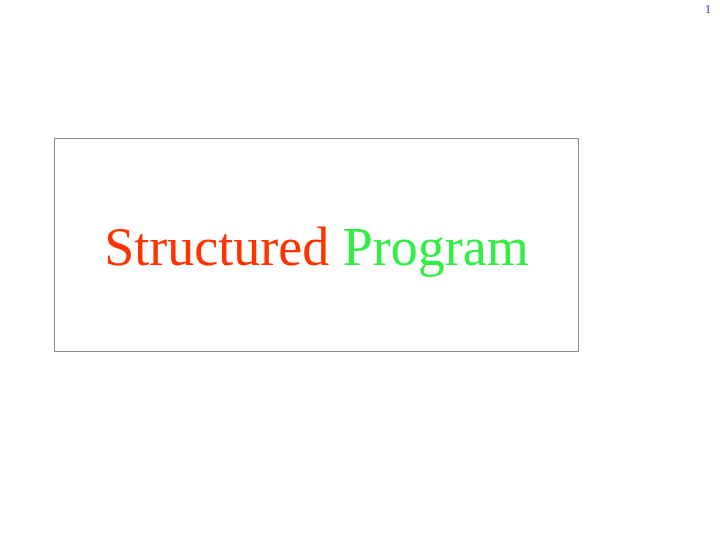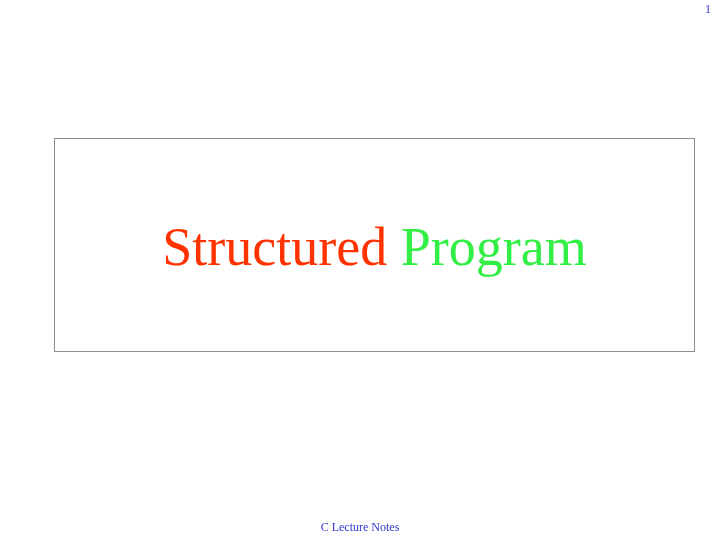--- a/index.html
+++ b/index.html
@@ -25,21 +25,21 @@
     right: 9px;
     font-family: "Liberation Serif", serif;
     font-size: 12px;
     color: #3333cc;
     line-height: 1;
   }
   .title-box {
     position: absolute;
     left: 54px;
     top: 138px;
-    width: 641px;
+    width: 525px;
     height: 214px;
     border: 1.5px solid #8c8c8c;
     background: #ffffff;
     box-sizing: border-box;
     display: flex;
     flex-direction: column;
     align-items: center;
     justify-content: center;
   }
   .title-line {
@@ -80,15 +80,14 @@
 <div class="slide">
 
   <div class="page-number">1</div>
 
   <div class="title-box">
     <div class="title-line title-line-1">
       <span class="word-structured">Structured</span><span> </span><span class="word-program">Program</span>
     </div>
   </div>
 
-  <div class="footer">C Lecture Notes</div>
 
 </div>
 
 </body></html>

